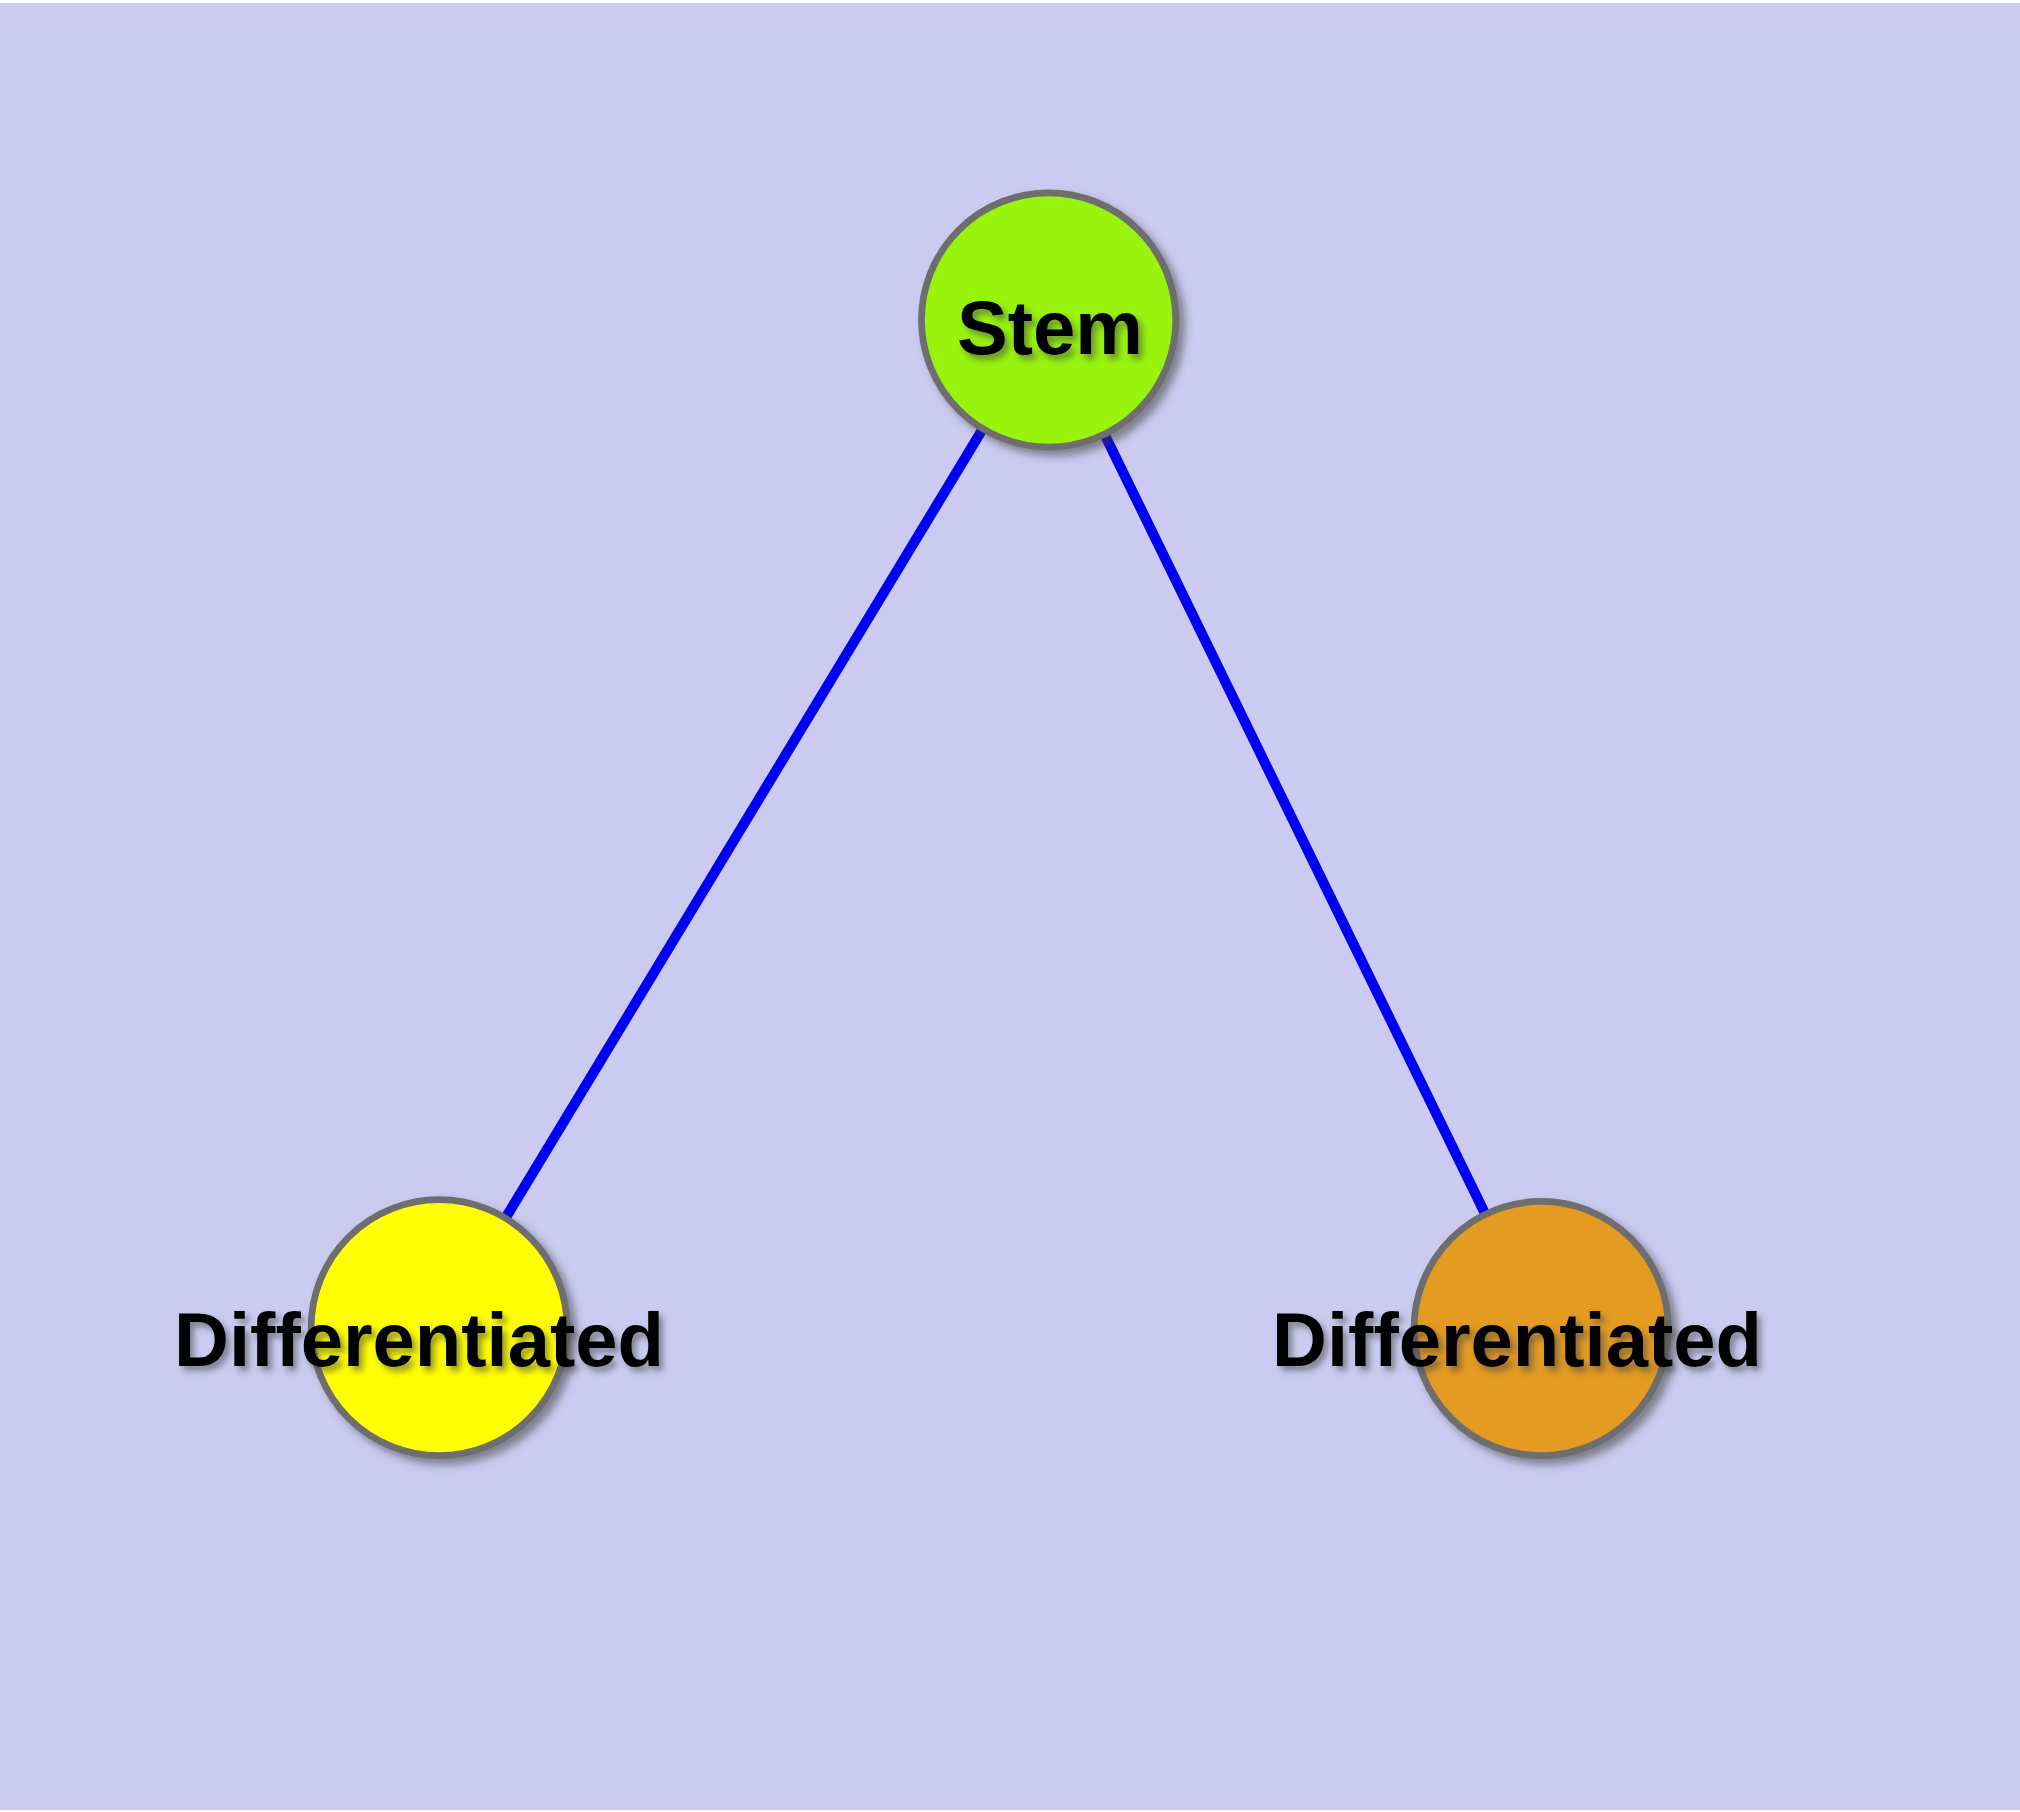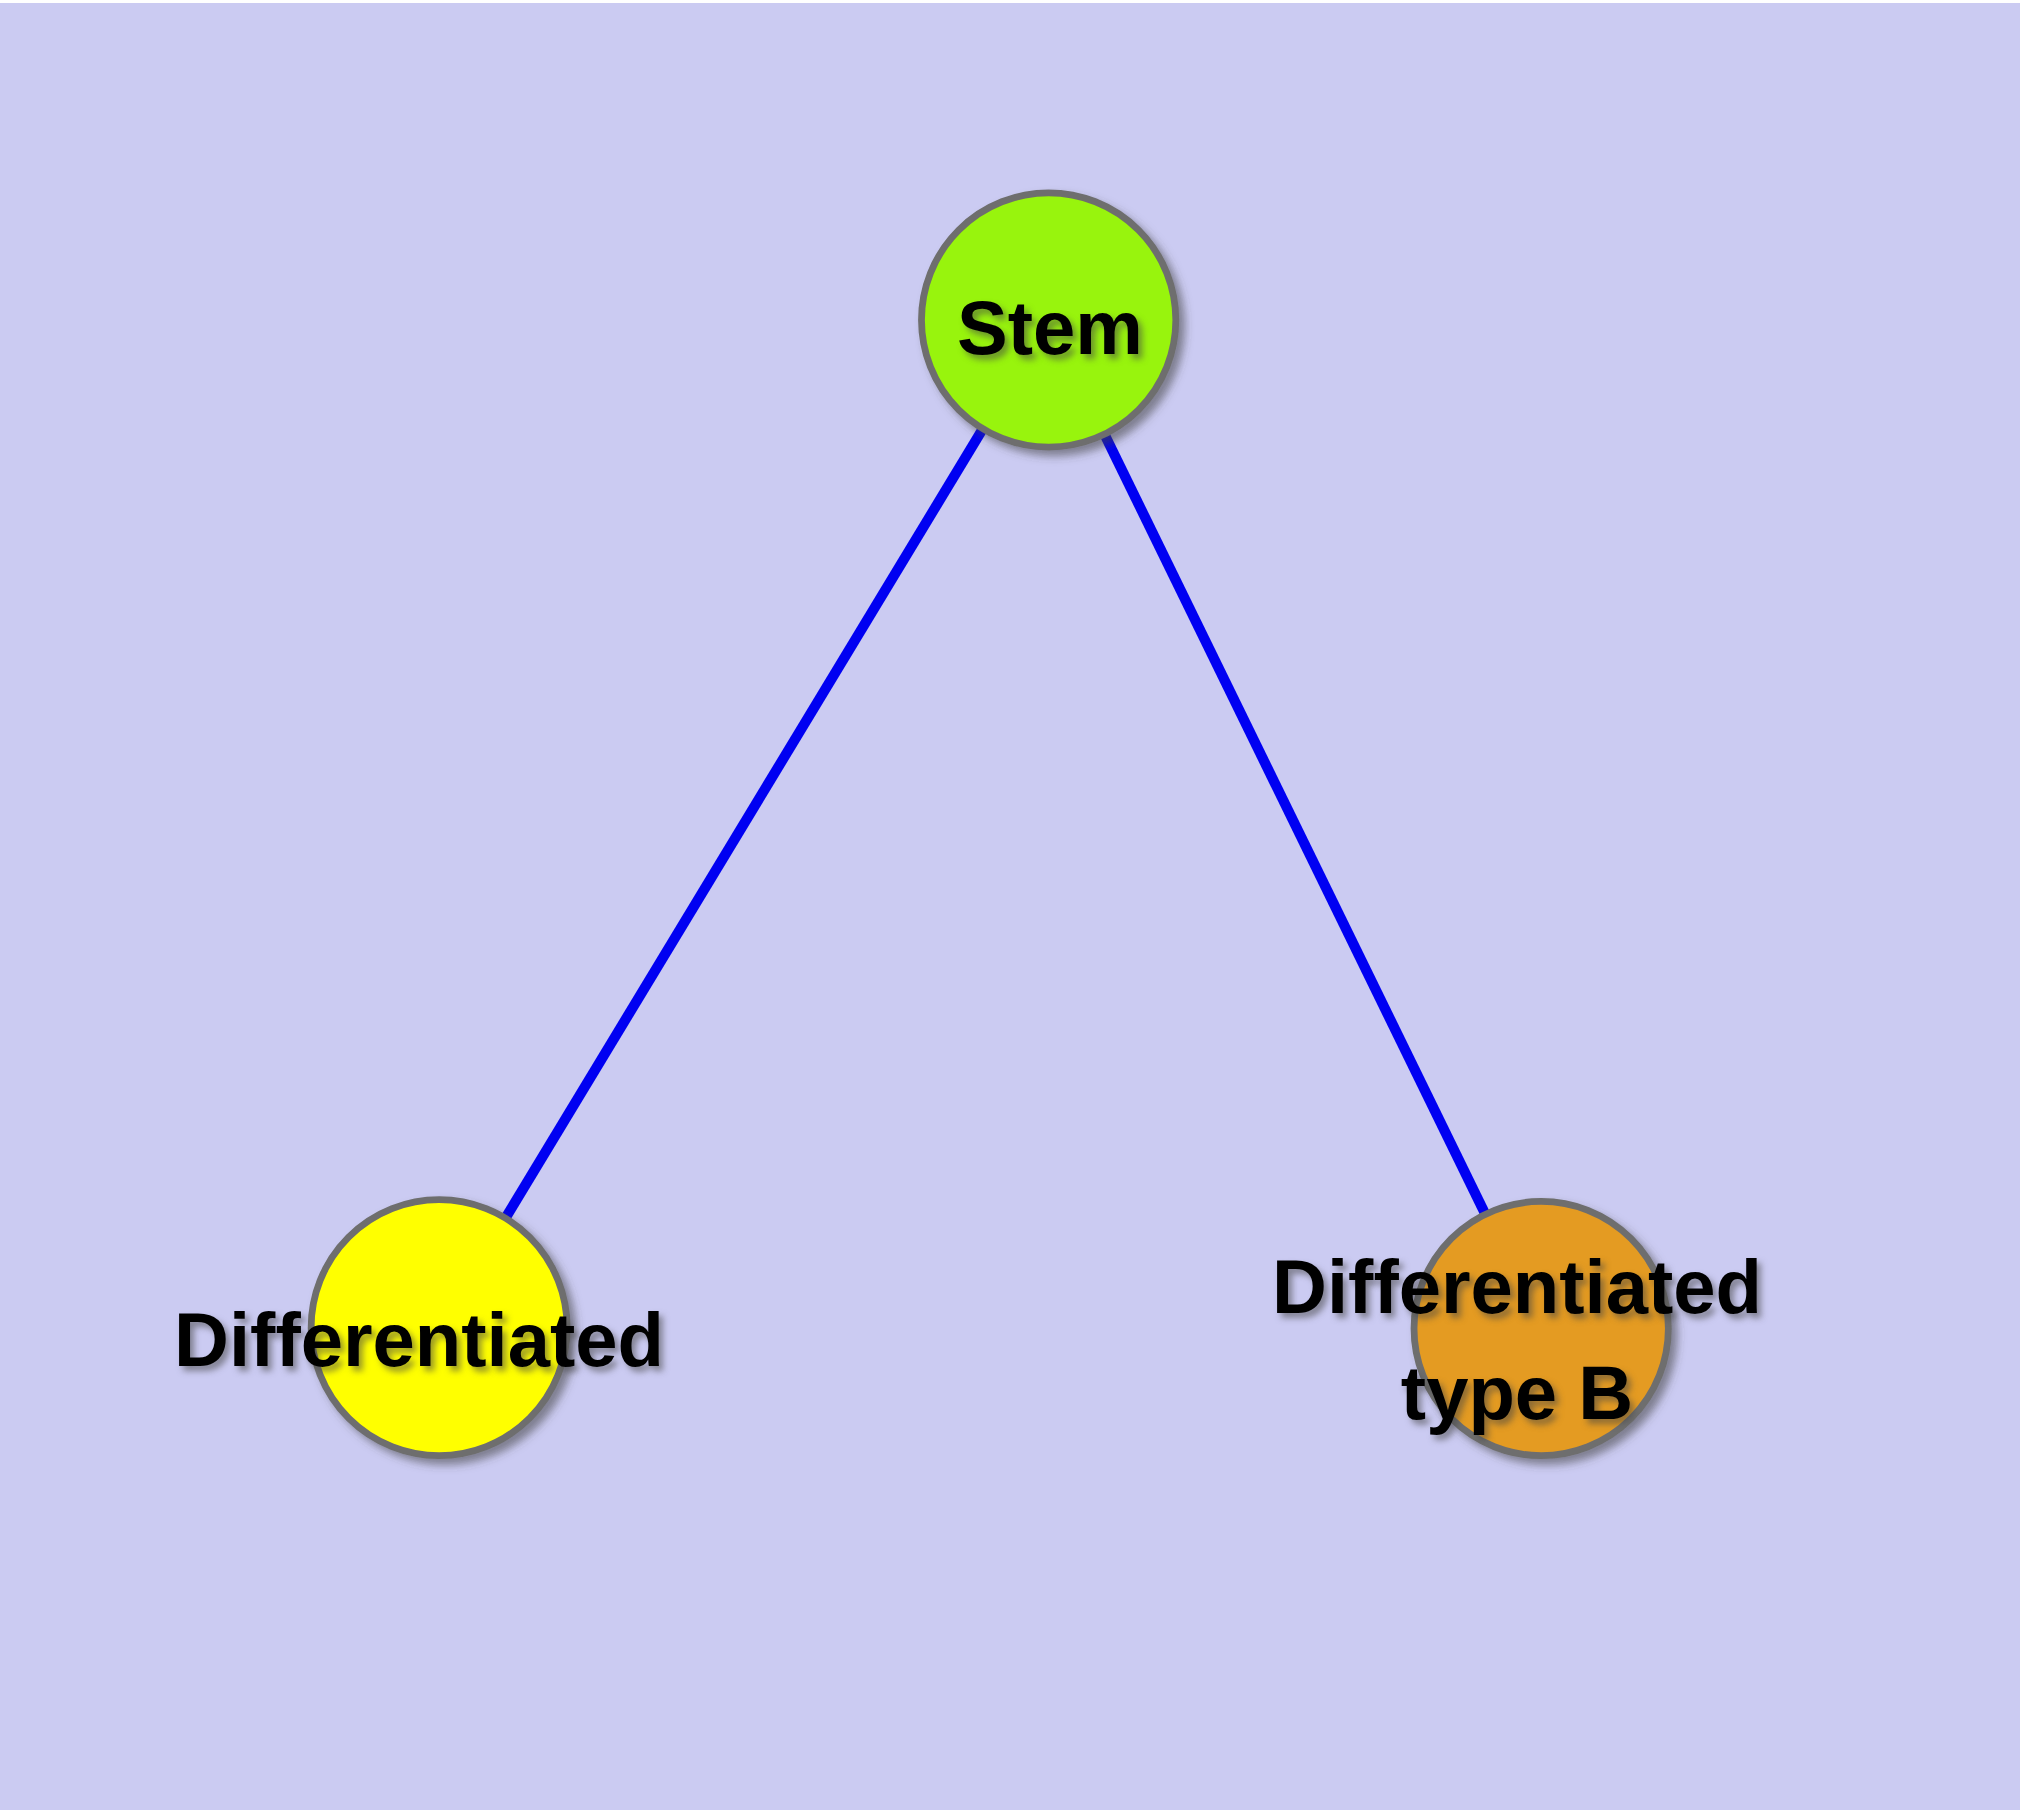--- a/index.html
+++ b/index.html
@@ -71,17 +71,16 @@
 
     <div class="node-label" style="left: 1050px; top: 325px; color: rgb(0, 0, 0);">
       <span class="lbl-line">Stem</span>
 
     </div>
     <div class="node-label" style="left: 419px; top: 1337px; color: rgb(0, 0, 0);">
       <span class="lbl-line">Differentiated</span>
     </div>
     <div class="node-label" style="left: 1517px; top: 1337px; color: rgb(0, 0, 0);">
       <span class="lbl-line">Differentiated</span>
-      <span class="lbl-line">type B</span>
     </div>
   </div>
 </div>
 
 
 </body></html>

